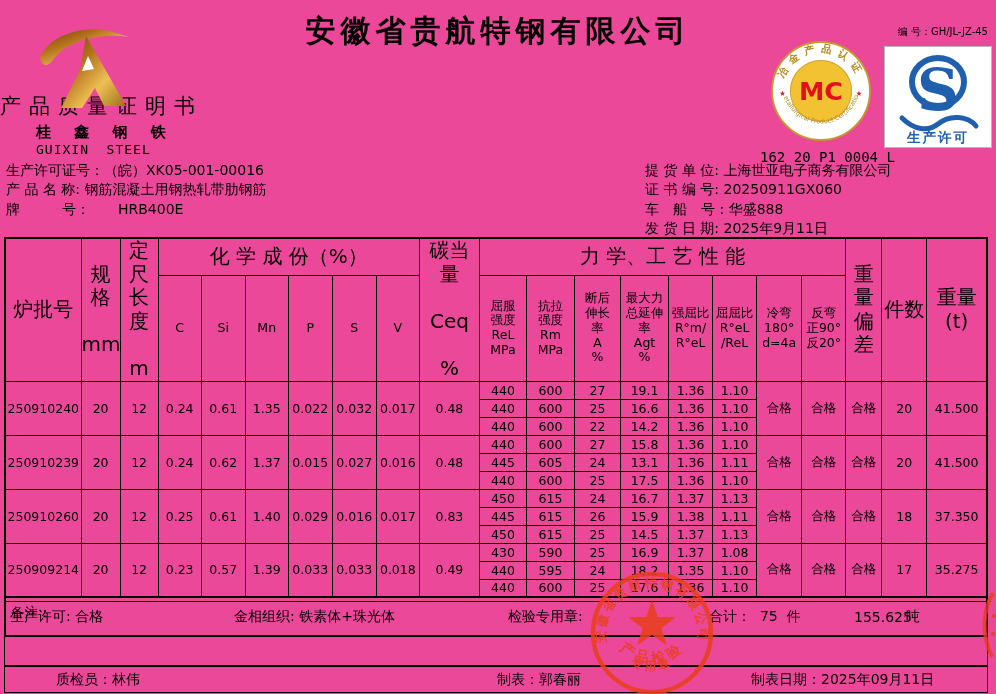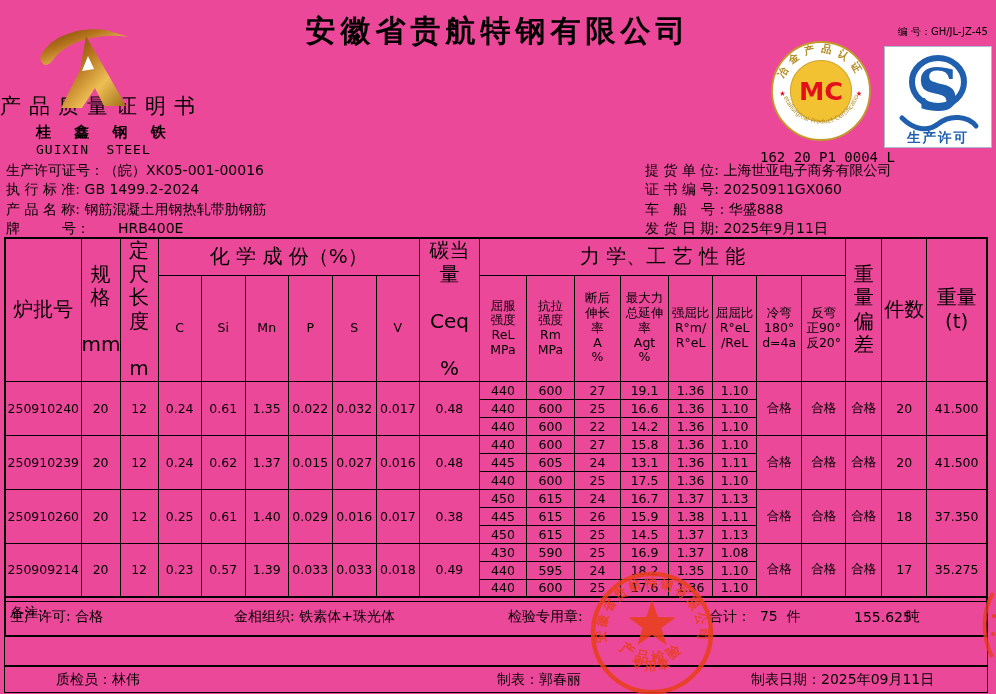--- a/index.html
+++ b/index.html
@@ -106,21 +106,21 @@
   <div class="qs-block">
     <svg width="108" height="102" viewBox="0 0 108 102">
       <rect x="0.5" y="0.5" width="107" height="101" fill="#fff" stroke="#a8bccd"></rect>
       <ellipse cx="54" cy="36" rx="26" ry="24" fill="none" stroke="#1f5fae" stroke-width="6"></ellipse>
       <text x="54" y="64" font-size="58" font-weight="bold" fill="#1f5fae" text-anchor="middle" font-family="DejaVu Serif, serif">S</text>
       <path d="M 18,72 C 30,84 44,86 54,78 C 66,68 84,70 92,80" fill="none" stroke="#1f5fae" stroke-width="5" stroke-linecap="round"></path>
       <text x="54" y="96" font-size="13.5" font-weight="bold" fill="#1f5fae" text-anchor="middle" letter-spacing="2">生产许可</text>
     </svg>
   </div>
 
-  <div class="info-col c1"><div><span>生产许可证号：</span><span>（皖）XK05-001-00016</span></div><div><span>执 行 标 准: </span><span>GB 1499.2-2024</span></div><div><span>产 品 名 称: </span><span>钢筋混凝土用钢热轧带肋钢筋</span></div><div><span>牌　　　号：</span><span>　　HRB400E</span></div></div>
+  <div class="info-col c1"><div><span>生产许可证号：</span><span>（皖）XK05-001-00016</span></div><div><span>产 品 名 称: </span><span>钢筋混凝土用钢热轧带肋钢筋</span></div><div><span>牌　　　号：</span><span>　　HRB400E</span></div></div>
   <div class="info-col c3"><div><span>提 货 单 位: </span><span>上海世亚电子商务有限公司</span></div><div><span>证 书 编 号: </span><span>20250911GX060</span></div><div><span>车　船　号 : </span><span>华盛888</span></div><div><span>发 货 日 期: </span><span>2025年9月11日</span></div></div>
 
   <table class="cert">
     <colgroup>
       <col style="width:76px">
         <col style="width:39px">
         <col style="width:38px">
       <col style="width:43px">
         <col style="width:44px">
         <col style="width:43px">
@@ -286,21 +286,21 @@
         <tr class="data-row">
           <td rowspan="3">250910260</td>
           <td rowspan="3">20</td>
           <td rowspan="3">12</td>
           <td rowspan="3">0.25</td>
           <td rowspan="3">0.61</td>
           <td rowspan="3">1.40</td>
           <td rowspan="3">0.029</td>
           <td rowspan="3">0.016</td>
           <td rowspan="3">0.017</td>
-          <td rowspan="3">0.38</td>
+          <td rowspan="3">0.83</td>
           <td>450</td>
           <td>615</td>
           <td>24</td>
           <td>16.7</td>
           <td>1.37</td>
           <td>1.13</td>
           <td rowspan="3">合格</td>
           <td rowspan="3">合格</td>
           <td rowspan="3">合格</td>
           <td rowspan="3">18</td>

